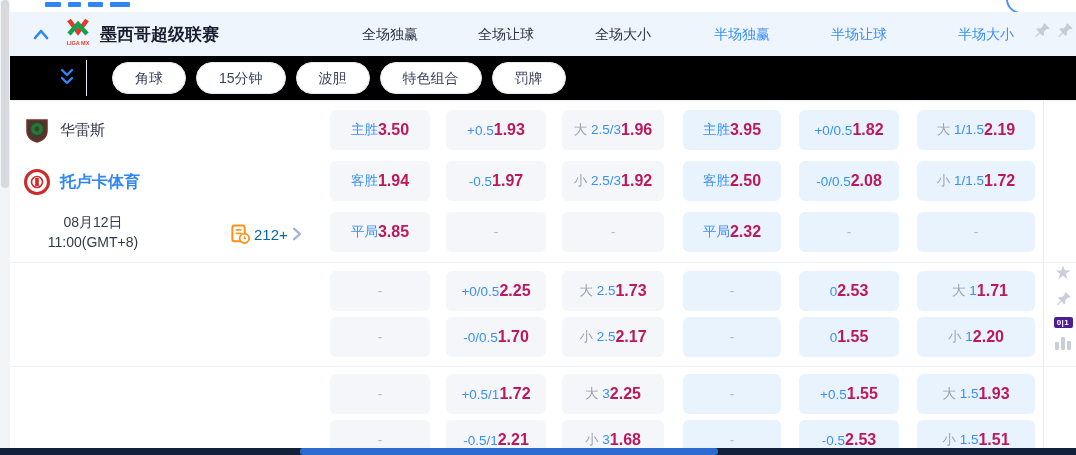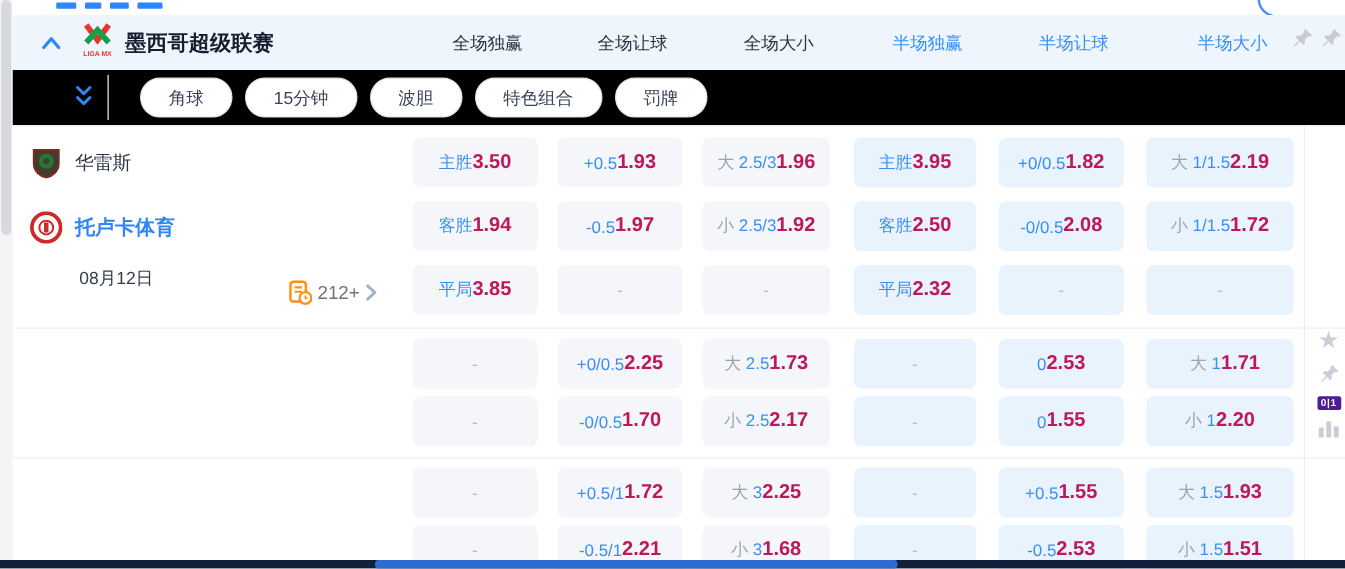--- a/index.html
+++ b/index.html
@@ -33,21 +33,21 @@
   
   .hdiv{position:absolute;left:10px;width:1066px;height:1px;background:#edf0f5;}
   .vdiv-right{position:absolute;left:1043px;top:100px;width:1px;height:348px;background:#e9edf3;}
   
   .team-row{position:absolute;left:24px;display:flex;align-items:center;gap:10px;height:40px;}
   .team-name{font-size:15px;color:#2c3345;}
   .team-name.away{color:#2f86f6;font-weight:700;font-size:16px;}
   .crest{width:26px;height:26px;}
   .dt-block{position:absolute;left:18px;top:212px;width:150px;text-align:center;color:#333a4a;font-size:14px;line-height:20px;}
   .more-markets{position:absolute;left:230px;top:224px;display:flex;align-items:center;gap:4px;cursor:pointer;}
-  .more-markets .cnt{color:#737373;font-size:15px;}
+  .more-markets .cnt{color:#0369a1;font-size:15px;}
   
   .cell{position:absolute;height:40px;border-radius:6px;display:flex;align-items:center;
     justify-content:center;padding:0 12px;box-sizing:border-box;cursor:pointer;}
   .cell.full{background:#f4f6fa;}
   .cell.half{background:#e9f3fd;}
   .cell .lbl{font-size:13.5px;color:#3a8ff7;white-space:nowrap;}
   .cell .side{color:#9aa3b2;}
   .cell .val{font-size:16px;font-weight:700;color:#be185d;}
   .cell.dash-cell{justify-content:center;cursor:default;}
   .cell .dash{color:#b6bdc9;font-size:14px;}
@@ -146,20 +146,21 @@
     <svg class="crest" viewBox="0 0 26 26">
       <circle cx="13" cy="13" r="11.5" fill="#fff" stroke="#cf2a2a" stroke-width="3"></circle>
       <circle cx="13" cy="13" r="5.5" fill="none" stroke="#cf2a2a" stroke-width="1.6"></circle>
       <rect x="11.2" y="9" width="3.6" height="8" fill="#cf2a2a"></rect>
     </svg>
     <span class="team-name away">托卢卡体育</span>
   </div>
 
   <div class="dt-block">
     <div>08月12日</div>
+    <div>11:00(GMT+8)</div>
   </div>
 
   <div class="more-markets">
     <svg width="20" height="20" viewBox="0 0 17 17">
       <rect x="2" y="1.2" width="10.5" height="13.5" rx="2" fill="none" stroke="#ff9015" stroke-width="1.7"></rect>
       <line x1="4.8" y1="5" x2="9.8" y2="5" stroke="#ff9015" stroke-width="1.4"></line>
       <line x1="4.8" y1="8" x2="9.8" y2="8" stroke="#ff9015" stroke-width="1.4"></line>
       <circle cx="12.2" cy="12.2" r="4" fill="#fff" stroke="#ff9015" stroke-width="1.5"></circle>
       <path d="M12.2 10.6 v1.7 h1.4" fill="none" stroke="#ff9015" stroke-width="1.2"></path>
     </svg>

